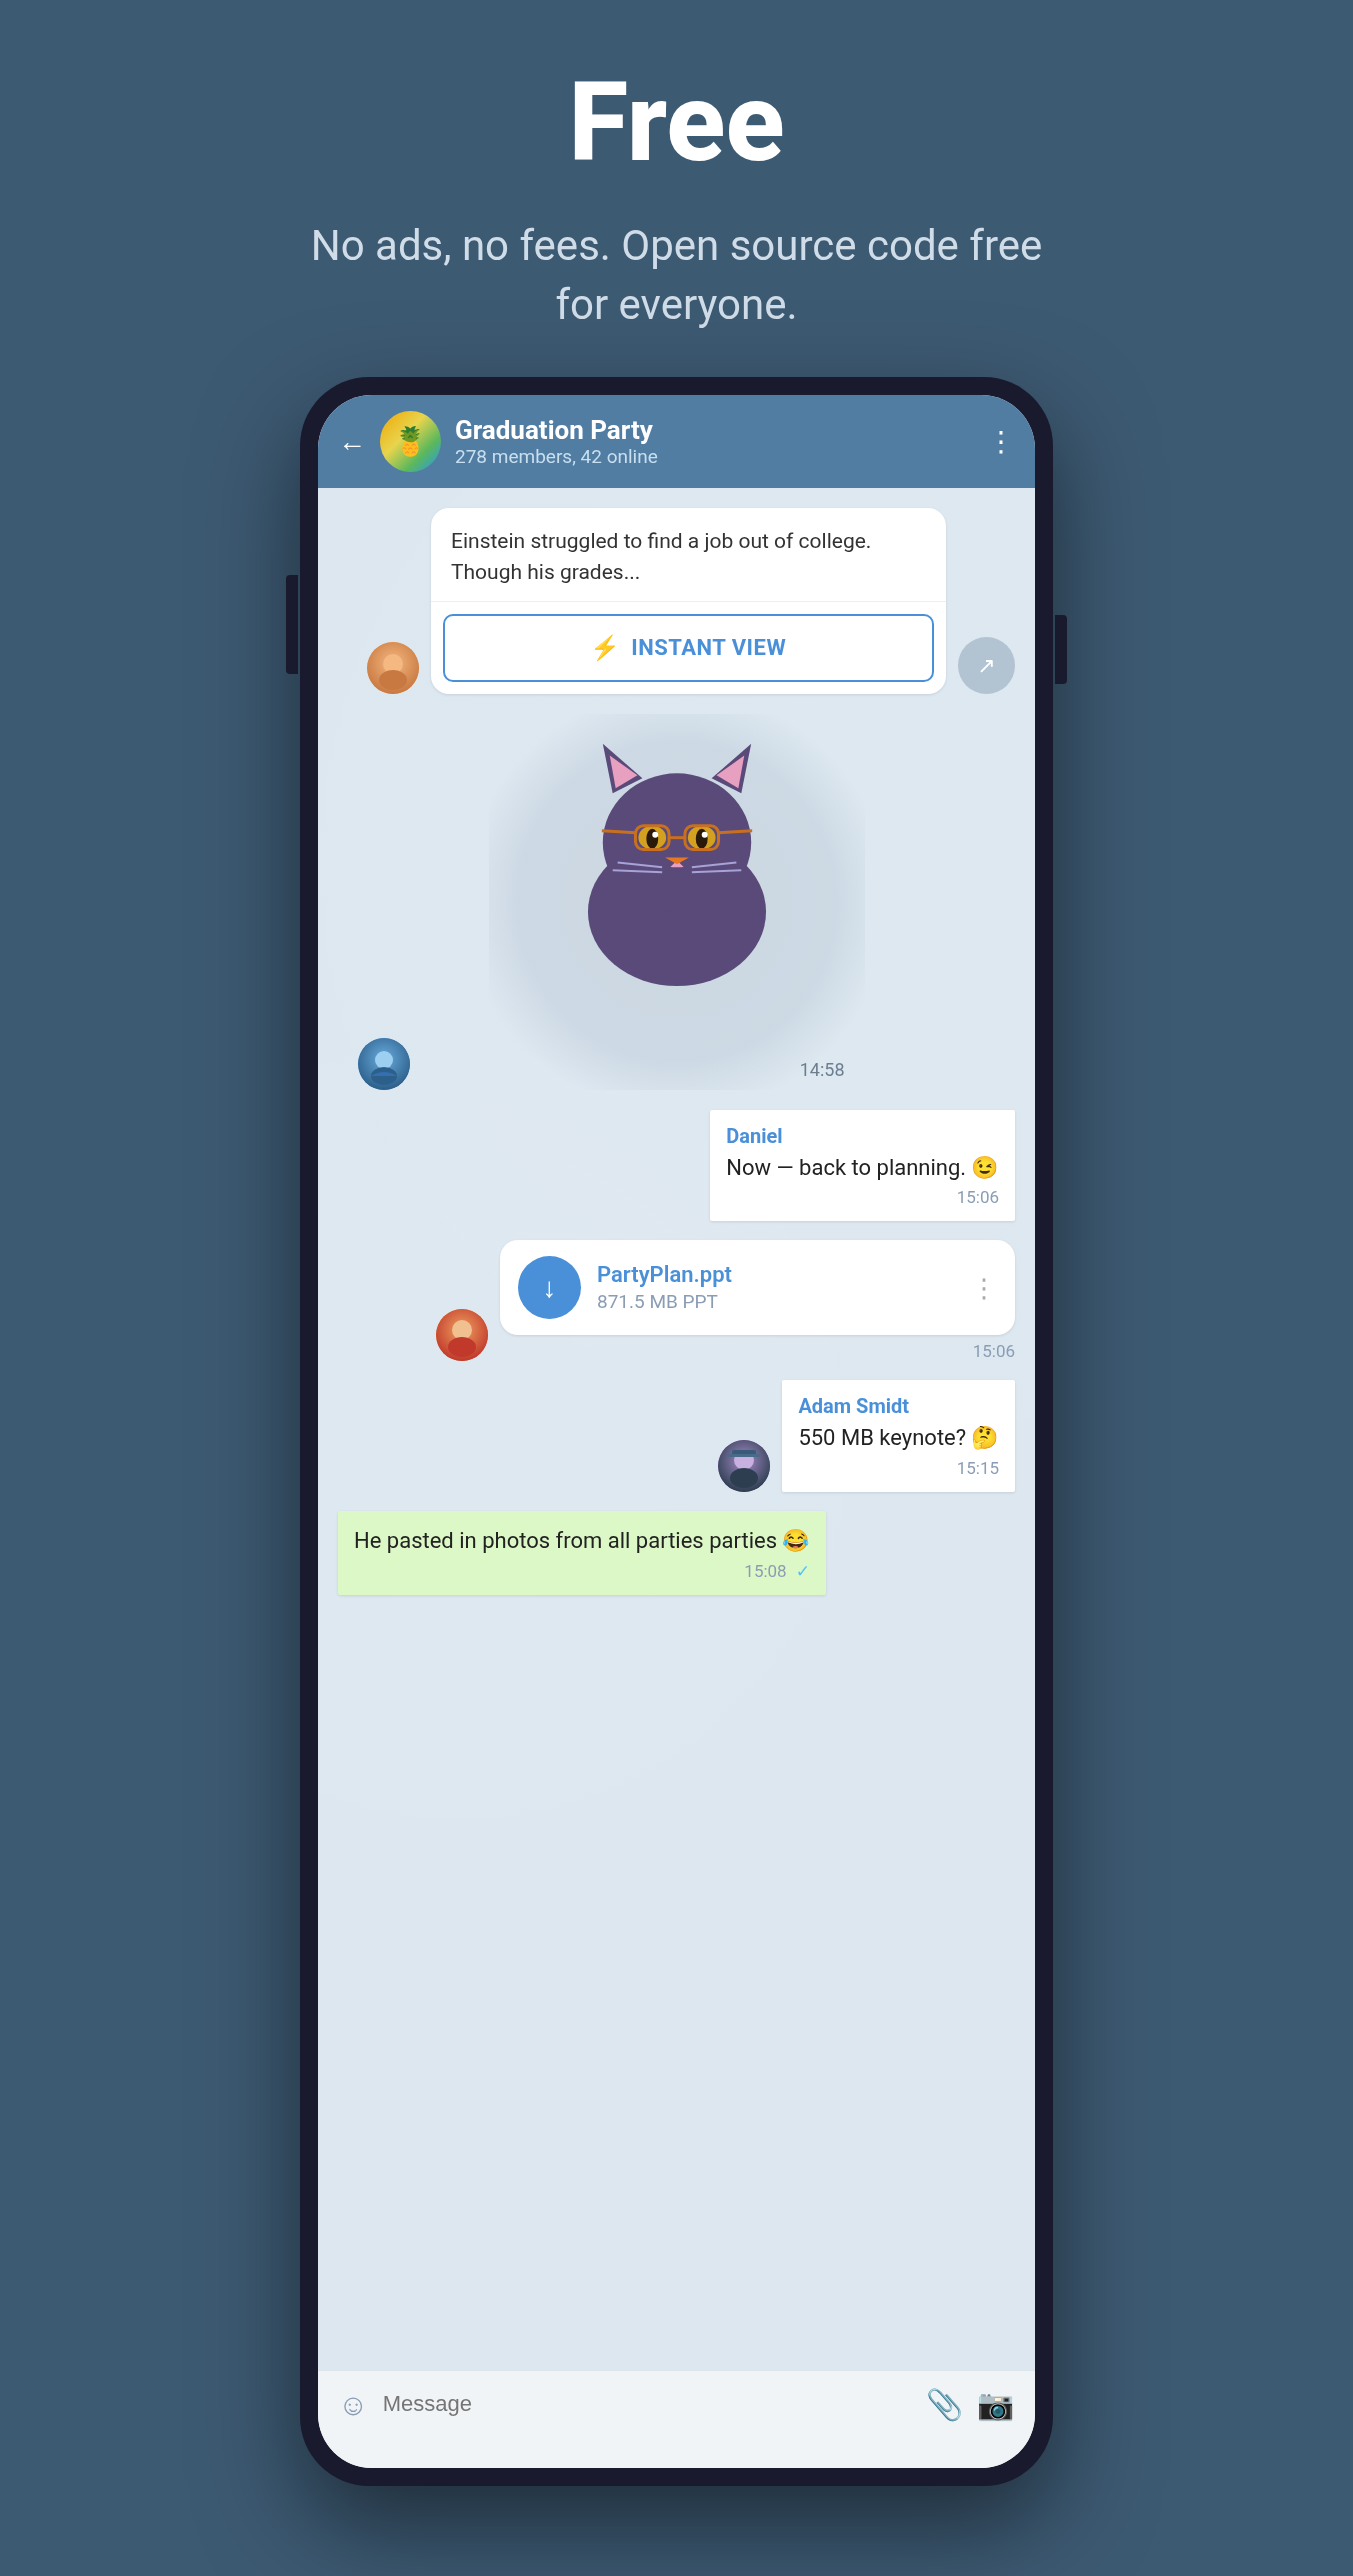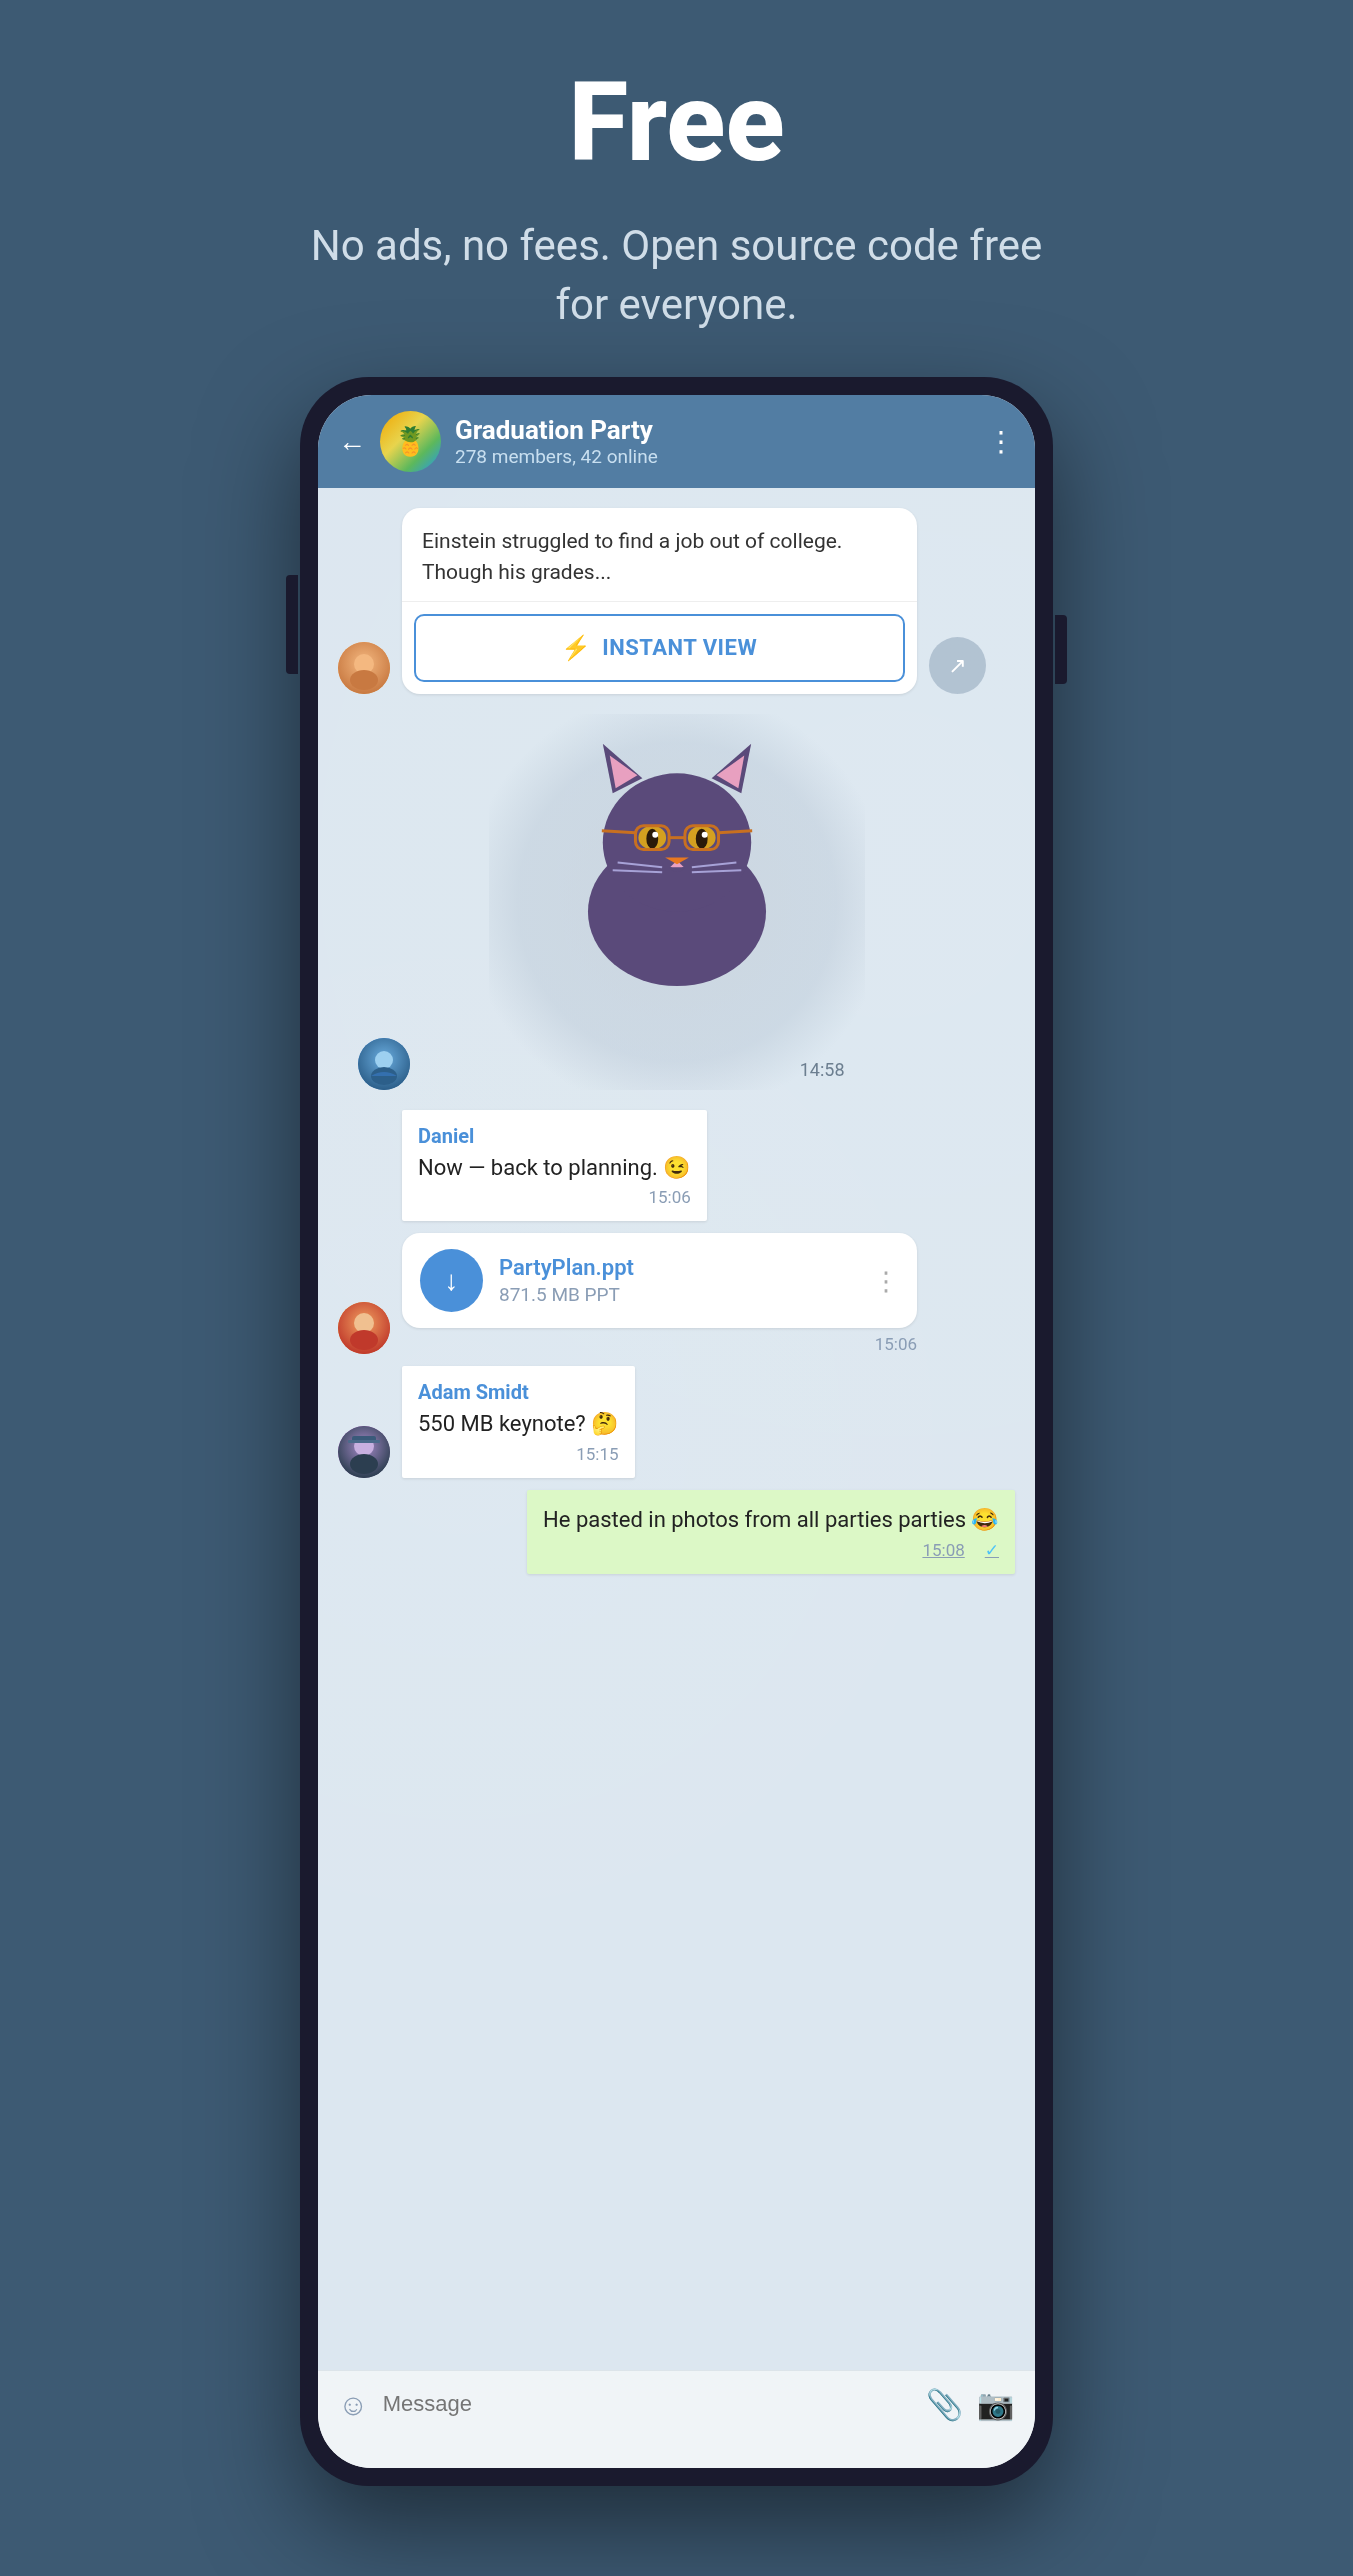--- a/index.html
+++ b/index.html
@@ -130,22 +130,23 @@
       min-height: 1882px;
       background-image: 
         radial-gradient(circle at 20% 50%, rgba(255,255,255,0.05) 0%, transparent 60%),
         radial-gradient(circle at 80% 20%, rgba(255,255,255,0.05) 0%, transparent 60%);
     }
 
     
     .message-row {
       display: flex;
       align-items: flex-end;
-      margin-bottom: 12px;
+      margin-bottom: 19px;
       gap: 12px;
+      justify-content: flex-end;
     }
 
     .message-row.right {
       flex-direction: row-reverse;
     }
 
     .avatar-small {
       width: 52px;
       height: 52px;
       border-radius: 50%;
@@ -576,21 +577,21 @@
         <div class="bubble">
           <div class="bubble-sender">Adam Smidt</div>
           <div class="bubble-text">550 MB keynote? 🤔</div>
           <div class="bubble-time">15:15</div>
         </div>
       </div>
 
       <div class="message-row right">
         <div class="bubble green">
           <div class="bubble-text">He pasted in photos from all parties parties 😂</div>
-          <div class="bubble-time" style="display:flex;justify-content:flex-end;align-items:center;gap:20px;text-decoration:underline;">
+          <div class="bubble-time" style="display:flex;justify-content:flex-end;align-items:center;gap:9px;">
             <span>15:08</span>
             <span class="check-mark">✓</span>
           </div>
         </div>
       </div>
 
     </div>
 
     <div class="message-bar">
       <span class="msg-icon">☺</span>

